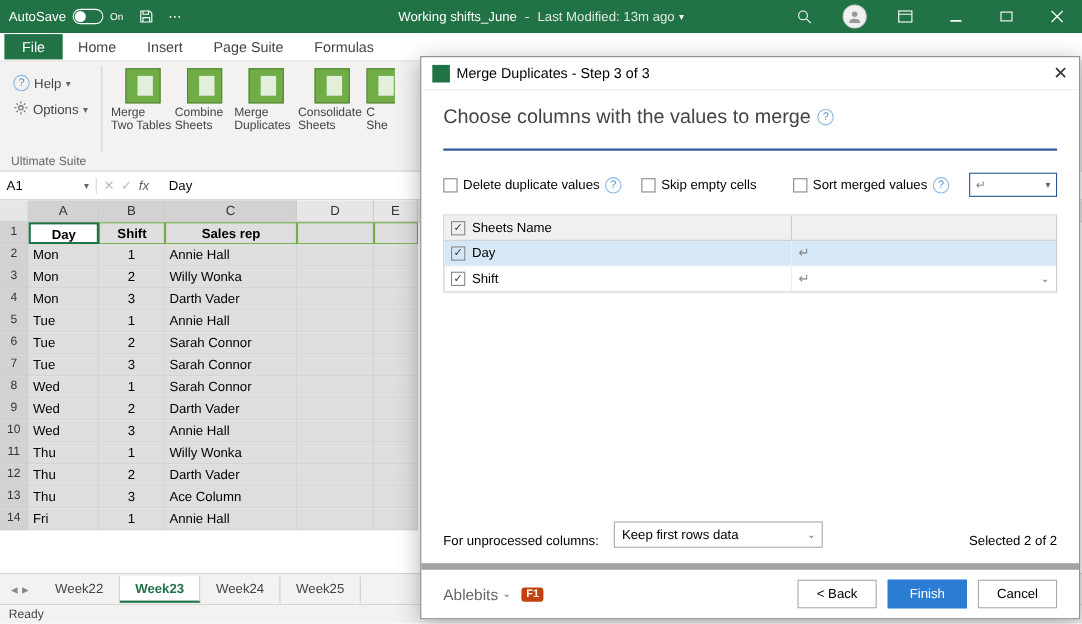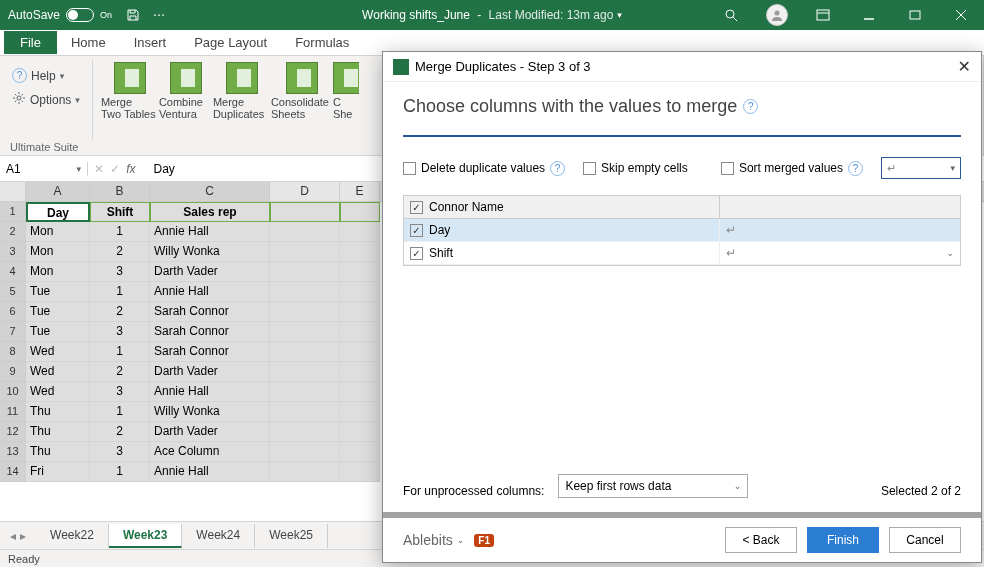--- a/index.html
+++ b/index.html
@@ -158,21 +158,21 @@
           <line x1="11" y1="1" x2="1" y2="11" stroke="#fff"></line>
         </svg>
       </div>
   </div>
 </div>
 
 <div class="ribbon-tabs">
   <div class="r-tab file">File</div>
   <div class="r-tab">Home</div>
   <div class="r-tab">Insert</div>
-  <div class="r-tab">Page Layout</div>
+  <div class="r-tab">Page Suite</div>
   <div class="r-tab">Formulas</div>
 </div>
 
 <div class="ribbon-body">
   <div class="ribbon-group" style="flex:1;">
     <div style="display:flex; flex:1;">
       <div class="help-opt">
         <div class="help-btn">
           <span class="help-q">?</span>
           <span>Help</span>
@@ -191,21 +191,21 @@
       </div>
       <div style="width:1px;background:#d4d4d4;margin:0 8px;"></div>
       <div class="big-btn">
         <div class="big-btn-icon merge"></div>
         <div class="big-btn-label" style="white-space:pre-line">Merge
 Two Tables</div>
       </div>
       <div class="big-btn" style="width:54px">
         <div class="big-btn-icon merge"></div>
         <div class="big-btn-label" style="white-space:pre-line">Combine
-Ventura</div>
+Sheets</div>
       </div>
       <div class="big-btn" style="width:58px">
         <div class="big-btn-icon merge"></div>
         <div class="big-btn-label" style="white-space:pre-line">Merge
 Duplicates</div>
       </div>
       <div class="big-btn" style="width:62px">
         <div class="big-btn-icon merge"></div>
         <div class="big-btn-label" style="white-space:pre-line">Consolidate
 Sheets</div>
@@ -411,21 +411,21 @@
         <span style="color:#888;font-size:11px;position:absolute;left:6px">↵</span>
         <input class="sort-input" style="padding-left: 16px;" value="">
         <span class="chev" style="position:absolute;right:6px">▾</span>
       </div>
     </div>
 
     <div class="col-table">
       <div class="ct-head">
         <div class="ct-h1">
           <span class="chk-box checked"></span>
-          <span>Connor Name</span>
+          <span>Sheets Name</span>
         </div>
       </div>
       <div class="ct-row sel">
         <div class="ct-c1">
           <span class="chk-box checked"></span>
           <span>Day</span>
         </div>
         <div class="ct-c2">
             <span>↵</span>
           </div>

